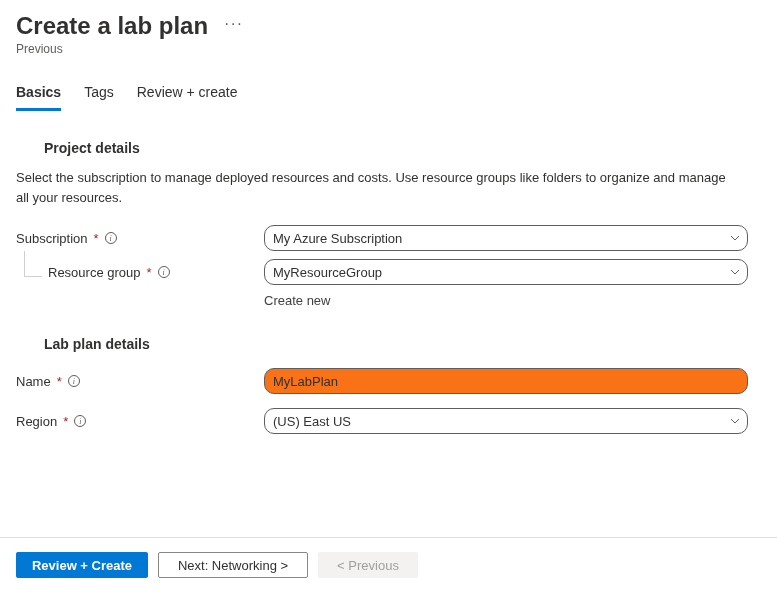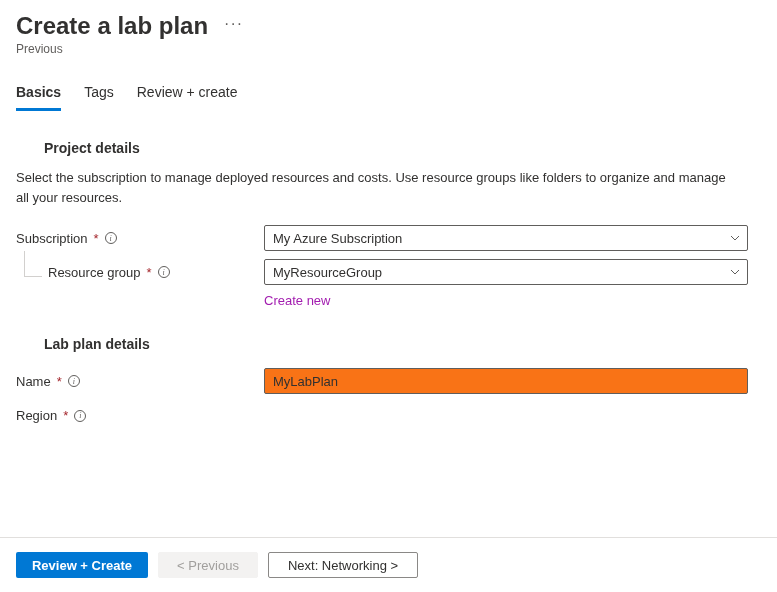--- a/index.html
+++ b/index.html
@@ -114,42 +114,42 @@
       max-width: 484px;
     }
     .select-wrap, .input-wrap {
       position: relative;
       width: 100%;
     }
     .select-box, .text-input {
       width: 100%;
       height: 26px;
       border: 1px solid #605e5c;
-      border-radius: 2px;
+      border-radius: 10px;
       padding: 0 26px 0 8px;
       font-size: 13px;
       font-family: inherit;
       background: #ffffff;
       color: #323130;
       display: flex;
       align-items: center;
     }
     .text-input {
       background: #f97316;
     }
     .chevron {
       position: absolute;
       right: 8px;
       top: 50%;
       transform: translateY(-50%);
       pointer-events: none;
     }
     .chevron svg { display: block; }
     .link {
-      color: #a21caf;
+      color: #404040;
       font-size: 13px;
       cursor: pointer;
       text-decoration: none;
     }
     .link-row {
       margin-left: 248px;
       margin-top: 2px;
       margin-bottom: 12px;
     }
     .footer {
@@ -267,19 +267,29 @@
     </div>
   </div>
 </div>
 
 <div class="form-row" style="margin-top:14px;">
   <div class="form-label-col">
     <span>Region</span>
     <span class="req">*</span>
     <span class="info-icon">i</span>
   </div>
+  <div class="form-control-col">
+    <div class="select-wrap">
+      <div class="select-box">(US) East US</div>
+      <span class="chevron">
+        <svg width="10" height="6" viewBox="0 0 10 6">
+            <path d="M1 1 L5 5 L9 1" stroke="#605e5c" stroke-width="1" fill="none"></path>
+          </svg>
+      </span>
+    </div>
+  </div>
 </div>
 
 <div class="footer">
   <button class="btn btn-primary">Review + Create</button>
+  <button class="btn btn-secondary">Next: Networking &gt;</button>
   <button class="btn btn-disabled">&lt; Previous</button>
-  <button class="btn btn-secondary">Next: Networking &gt;</button>
 </div>
 
 </body></html>

